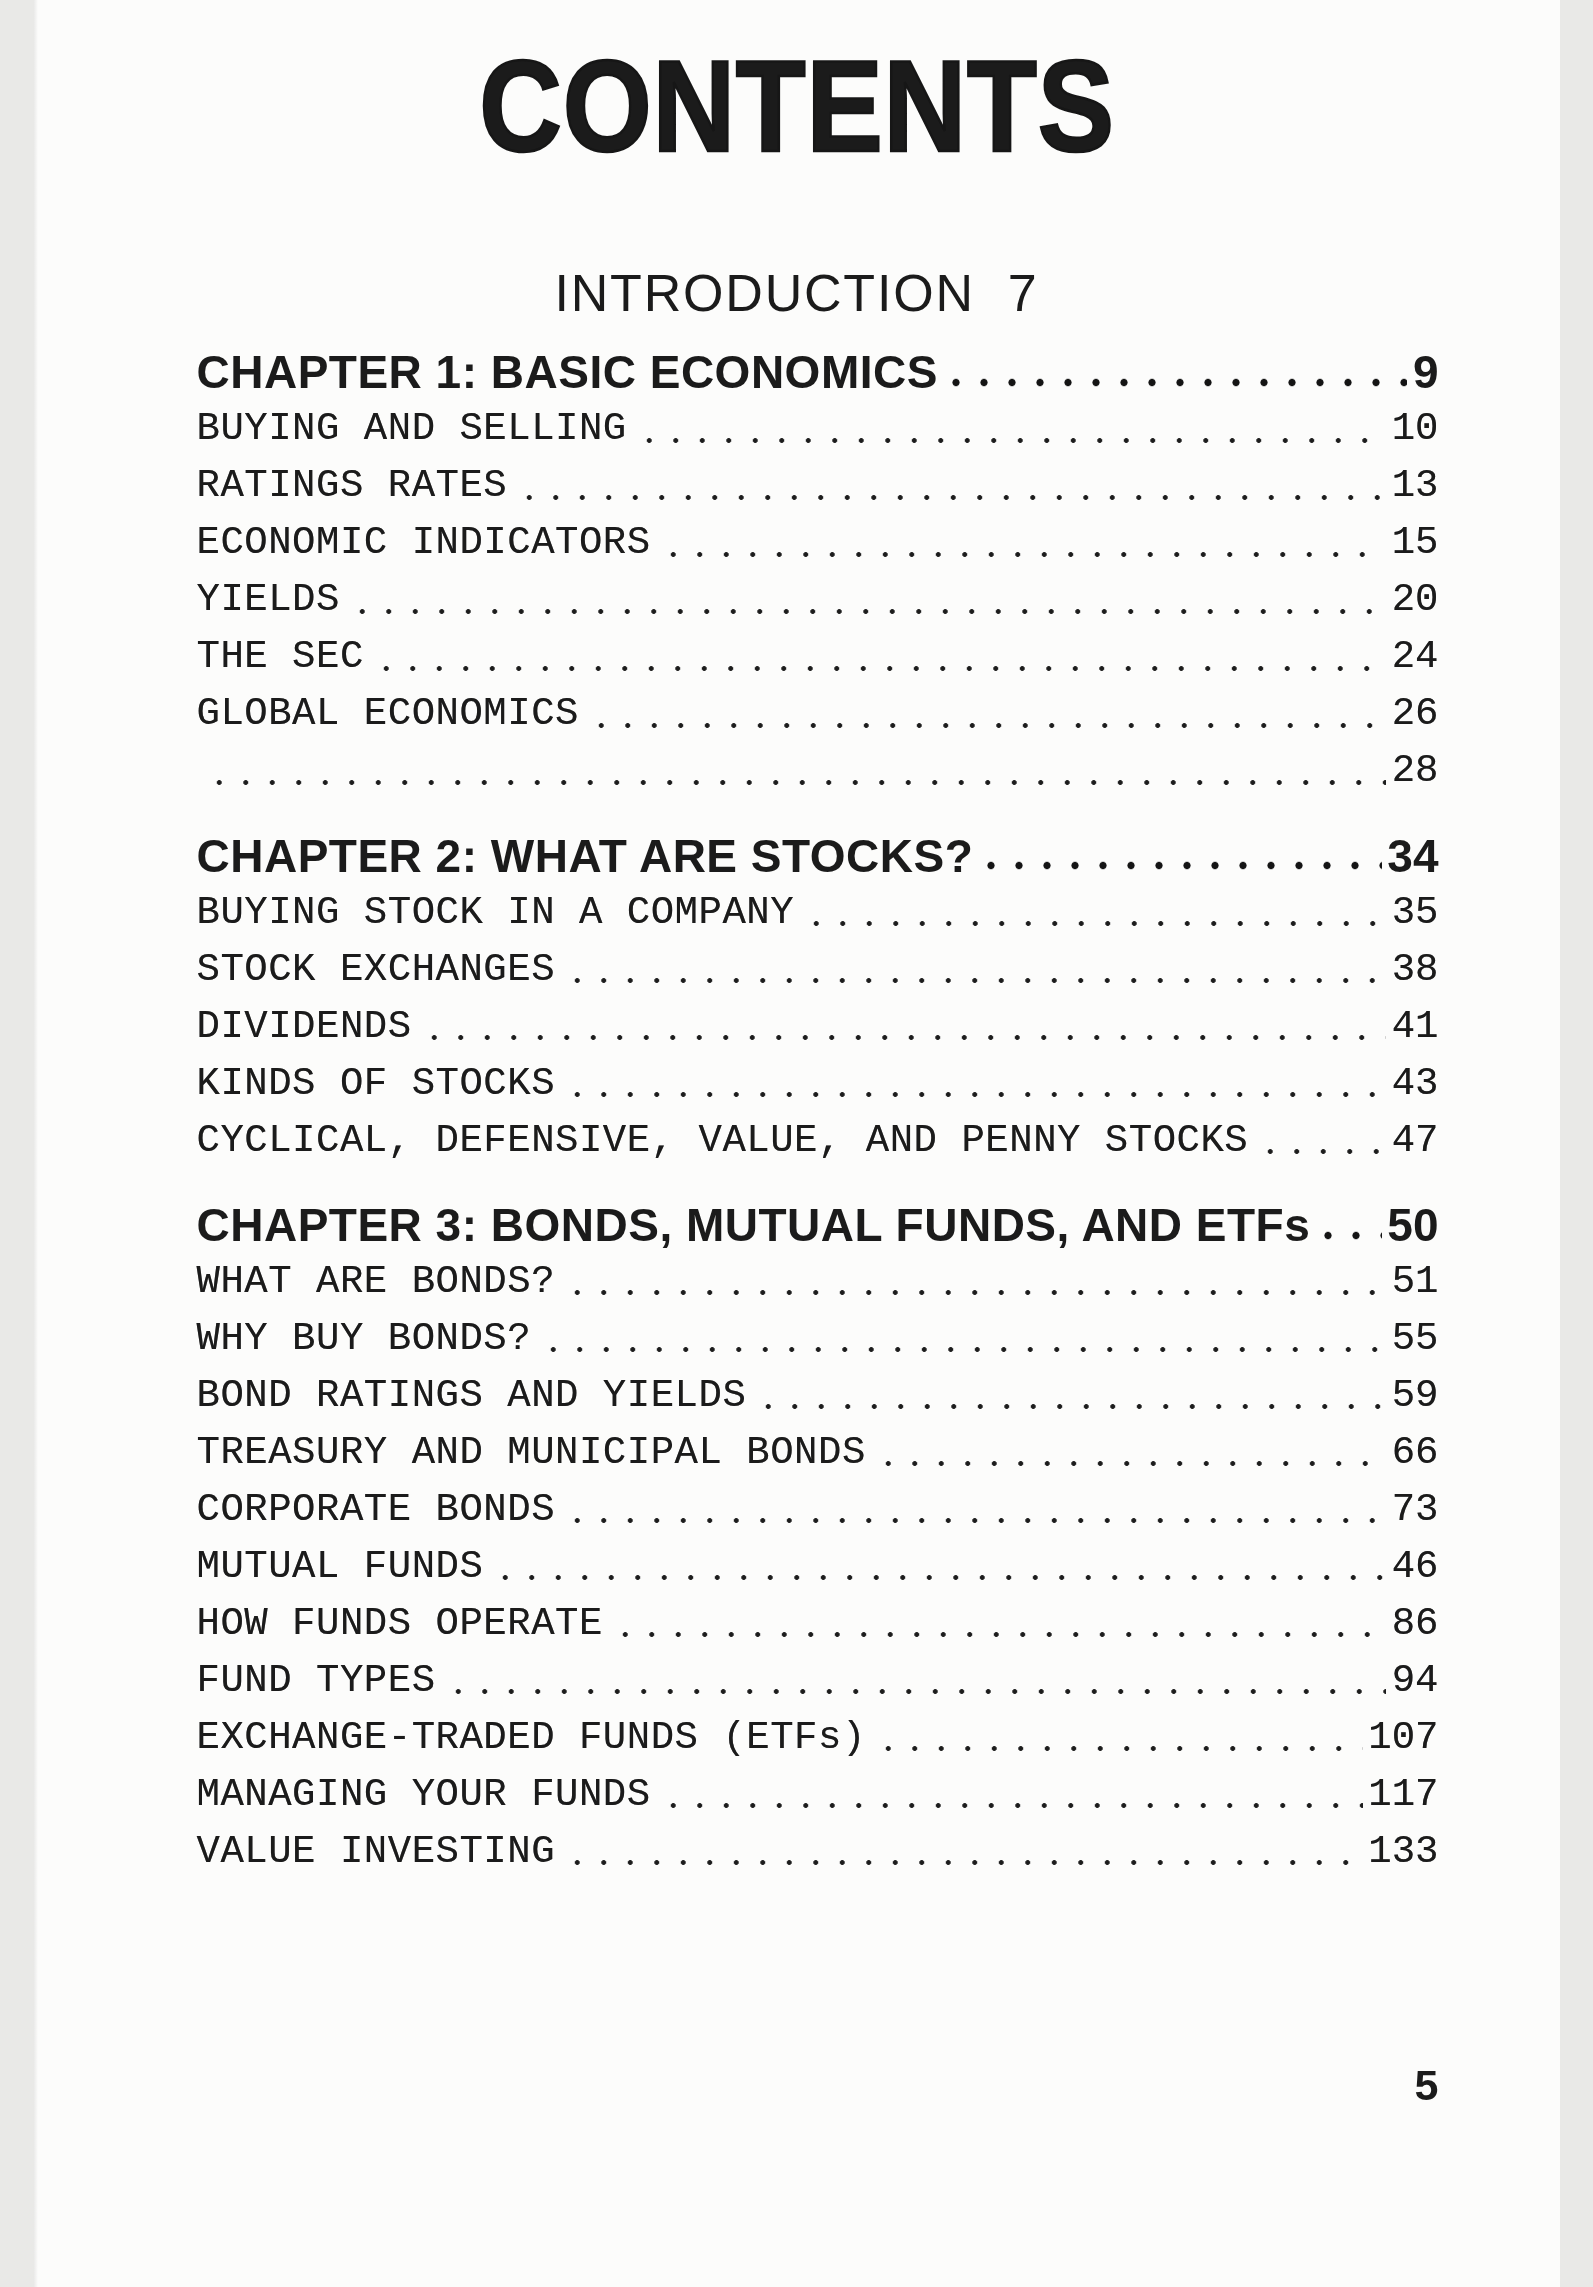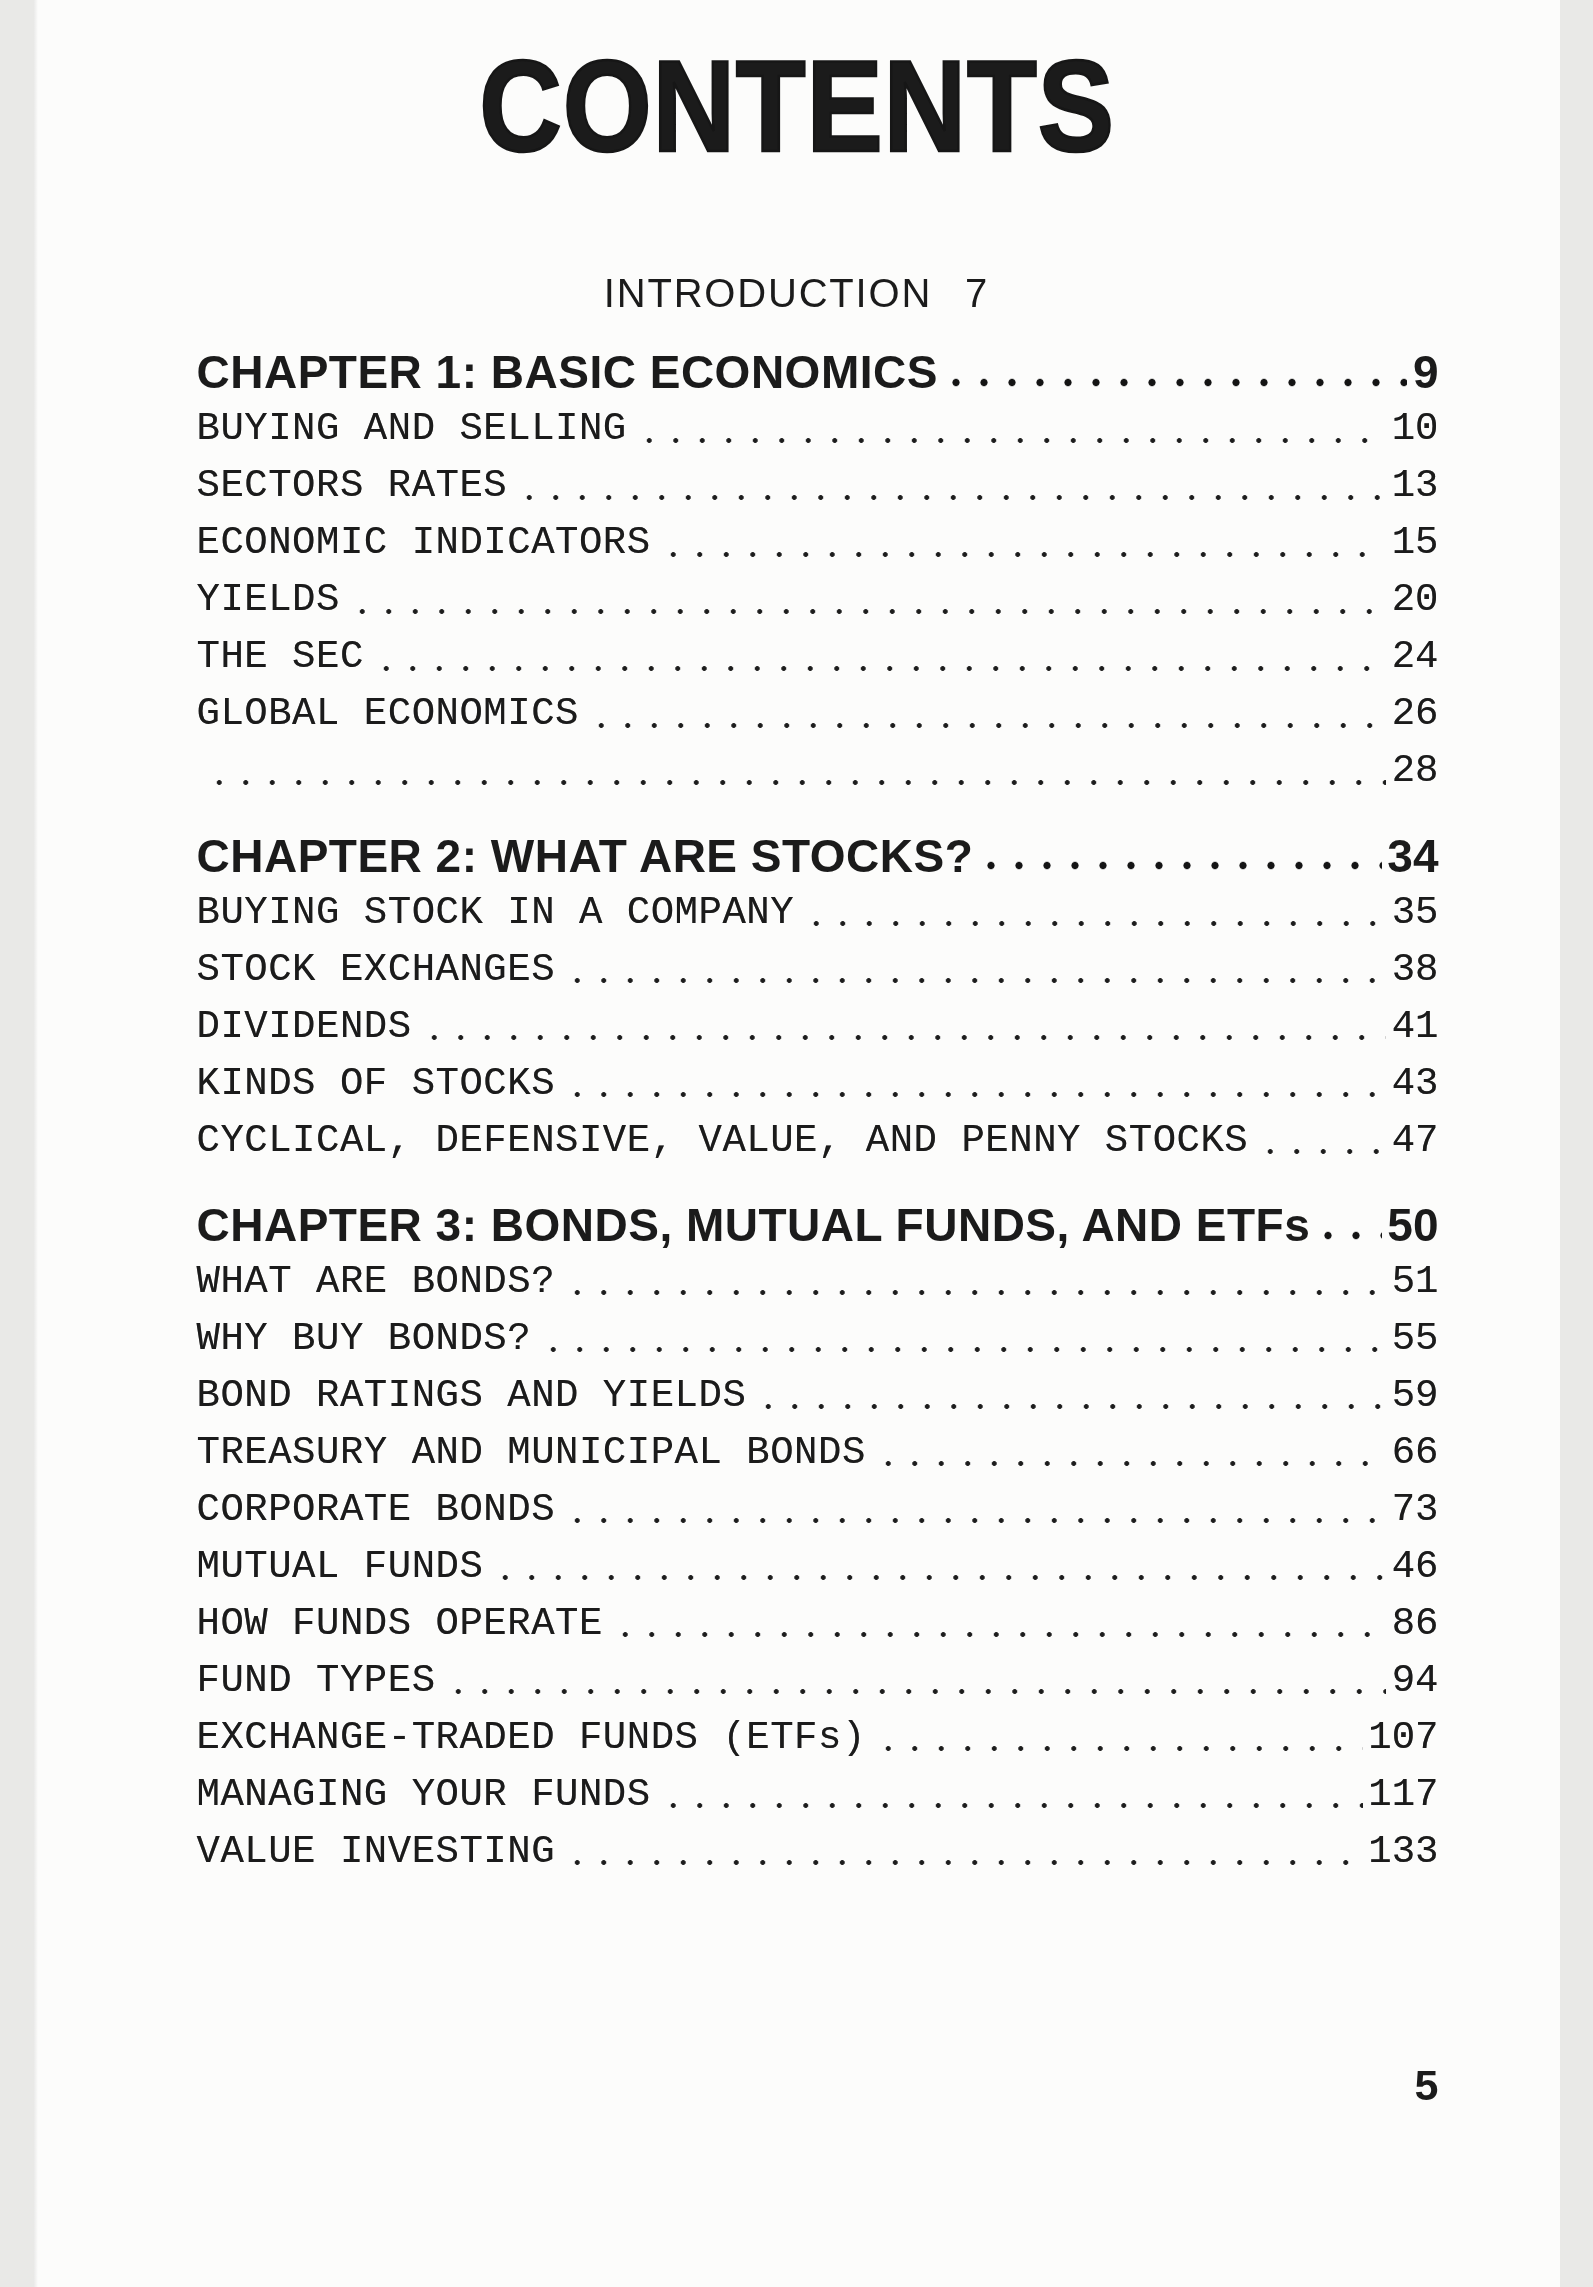--- a/index.html
+++ b/index.html
@@ -35,21 +35,21 @@
     font-weight: 700;
     letter-spacing: 0.9px;
     transform: scaleX(0.88);
     transform-origin: 50% 50%;
     -webkit-text-stroke: 2.7px #161616;
     white-space: nowrap;
   }
   .intro-line {
     margin-top: 94px;
     text-align: center;
-    font-size: 40px;
+    font-size: 52px;
     line-height: 48px;
     letter-spacing: 1.8px;
     white-space: nowrap;
   }
   .intro-page {
     display: inline-block;
     margin-left: 33px;
   }
   .toc {
     margin: 26px 121px 0 163px; 
@@ -121,21 +121,21 @@
     <span class="label">CHAPTER 1: BASIC ECONOMICS</span>
     <span class="leader"></span>
     <span class="pagenum">9</span>
   </div>
       <div class="row entry">
     <span class="label">BUYING AND SELLING</span>
     <span class="leader"></span>
     <span class="pagenum">10</span>
   </div>
       <div class="row entry">
-    <span class="label">SECTORS RATES</span>
+    <span class="label">RATINGS RATES</span>
     <span class="leader"></span>
     <span class="pagenum">13</span>
   </div>
       <div class="row entry">
     <span class="label">ECONOMIC INDICATORS</span>
     <span class="leader"></span>
     <span class="pagenum">15</span>
   </div>
       <div class="row entry">
     <span class="label">YIELDS</span>

